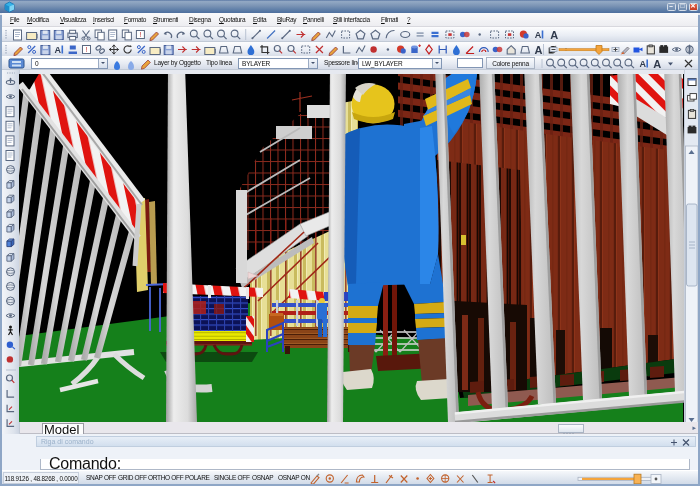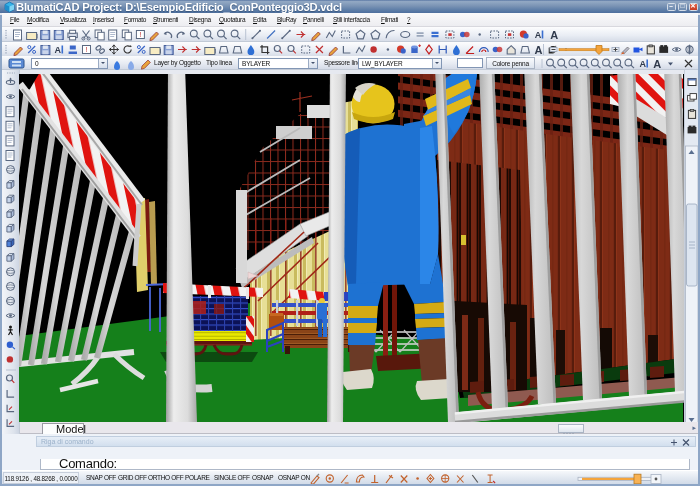--- a/index.html
+++ b/index.html
@@ -10,44 +10,43 @@
 .tbar { left:2px; width:696px; height:15px; background:linear-gradient(#fdfdfe, #e9edf4 60%, #d7dde8); border-bottom:1px solid #c2cad6; }
 #lbar { left:2px; top:56px; width:696px; height:14px; background:linear-gradient(#fbfcfd, #e6eaf2 60%, #d5dbe7); border-bottom:1px solid #c2cad6; font-size:6.5px; letter-spacing:-0.2px; color:#111; }
 .combo { position:absolute; top:1.5px; height:11px; background:#fff; border:1px solid #8296b4; font-size:6.5px; letter-spacing:-0.2px; line-height:10px; padding-left:3px; color:#111; }
 .combo .arr { position:absolute; right:0; top:0; width:9px; height:9px; background:linear-gradient(#f4f7fb,#d7dfec); border-left:1px solid #9cacc4; }
 .arr:after { content:""; position:absolute; left:2px; top:3.5px; border:2.5px solid transparent; border-top-color:#44536e; }
 .lbl { position:absolute; top:2.5px; }
 #lefttb { left:2px; top:70px; width:18px; height:375px; background:linear-gradient(90deg,#f3f5f9,#dde3ec 70%,#cdd5e2); border-right:1px solid #c2cad6; }
 #viewport { left:19px; top:74px; width:665px; height:348px; background:#000; }
 #righttb { left:684px; top:70px; width:14px; height:375px; background:#e3e9f2; border-left:1px solid #c6cedb; }
 #modelrow { left:20px; top:422px; width:678px; height:12px; background:#e9e7ec; border-bottom:1px solid #bdbdc5; }
-#modeltab { position:absolute; left:22px; top:0.5px; width:42px; height:11.5px; background:#fdfdfd; border:1px solid #9a9aa2; border-bottom:none; font-size:11px; padding-left:13px; line-height:11px; color:#111; }
+#modeltab { position:absolute; left:22px; top:0.5px; width:42px; height:11.5px; background:#fdfdfd; border:1px solid #9a9aa2; border-bottom:none; font-size:13px; padding-left:1px; line-height:11px; color:#111; }
 #tabscroll { position:absolute; left:538px; top:1.5px; width:26px; height:9px; background:linear-gradient(#fafbfc,#dfe5ee); border:1px solid #aab4c4; }
 #cmdpanel { left:2px; top:434px; width:696px; height:36px; background:#eef2f8; }
 #cmdhead { position:absolute; left:34px; top:2px; width:660px; height:11px; background:linear-gradient(#e7eef7,#d2dfee); border:1px solid #c0cedf; font-size:7px; color:#9cb2ca; padding-left:4px; line-height:10px; }
 #cmdbox1 { position:absolute; left:38px; top:13px; width:650px; height:11.5px; background:#fff; border:1px solid #aeb8c8; font-size:11.4px; letter-spacing:-0.25px; color:#111; padding-left:5px; line-height:10.5px; }
-#cmdbox2 { position:absolute; left:38px; top:24.5px; width:650px; height:11.5px; background:#fff; border:1px solid #aeb8c8; border-top:none; font-size:13px; letter-spacing:-0.25px; color:#111; padding-left:18px; line-height:10.5px; }
+#cmdbox2 { position:absolute; left:38px; top:24.5px; width:650px; height:11.5px; background:#fff; border:1px solid #aeb8c8; border-top:none; font-size:16px; letter-spacing:-0.25px; color:#111; padding-left:8px; line-height:10.5px; }
 #statusbar { left:2px; top:470px; width:696px; height:14px; background:linear-gradient(#f6f8fb,#e3e9f1 50%,#d2dbe8); border-top:1px solid #fff; font-size:7px; letter-spacing:-0.2px; color:#111; }
 #coords { position:absolute; left:1px; top:1px; width:76px; height:12px; background:#edf1f7; border:1px solid #c6cedb; font-size:6.3px; letter-spacing:-0.2px; text-align:center; line-height:11px; }
 .sbtn { position:absolute; top:1px; height:12px; font-size:6.5px; letter-spacing:-0.3px; line-height:12px; }
 #winborderL { left:0; top:15px; width:2px; height:469px; background:#8ea6c6; }
 #winborderR { left:698px; top:15px; width:2px; height:469px; background:#8ea6c6; }
 #winborderB { left:0; top:484px; width:700px; height:2px; background:#8ea6c6; }
 .wbtn { position:absolute; top:2.5px; width:9px; height:8.5px; border:1px solid #d4dde8; border-radius:1.5px; background:linear-gradient(#8ba2c0,#6f8cb0); }
 .wbtn.close { background:linear-gradient(#e4694e,#c93a22); }
 .wbtn span { position:absolute; left:0; right:0; top:-1.5px; text-align:center; font-size:6.5px; color:#fff; font-weight:bold; }
 </style></head><body>
 
 <div class="abs" id="title">
   <svg class="abs" style="left:3px;top:1px" width="14" height="12">
     <path d="M2 3.5l4.5-2.5L11 3.5v5l-4.5 2.5L2 8.5z" fill="#35b3e8" stroke="#1372b2" stroke-width="0.8"></path>
     <path d="M2 3.5l4.5 2v5L2 8.5z" fill="#1e8ecc"></path>
       <path d="M6.5 5.5l4.5-2v5l-4.5 2z" fill="#7fd4f4"></path>
   </svg>
-  <div class="txt">BlumatiCAD Project: D:\EsempioEdificio_ConPonteggio3D.vdcl</div>
   <div class="wbtn" style="left:666.5px">
       <span>–</span>
     </div>
   <div class="wbtn" style="left:678px">
       <span>□</span>
     </div>
   <div class="wbtn close" style="left:688.5px">
       <span>✕</span>
     </div>
 </div>

